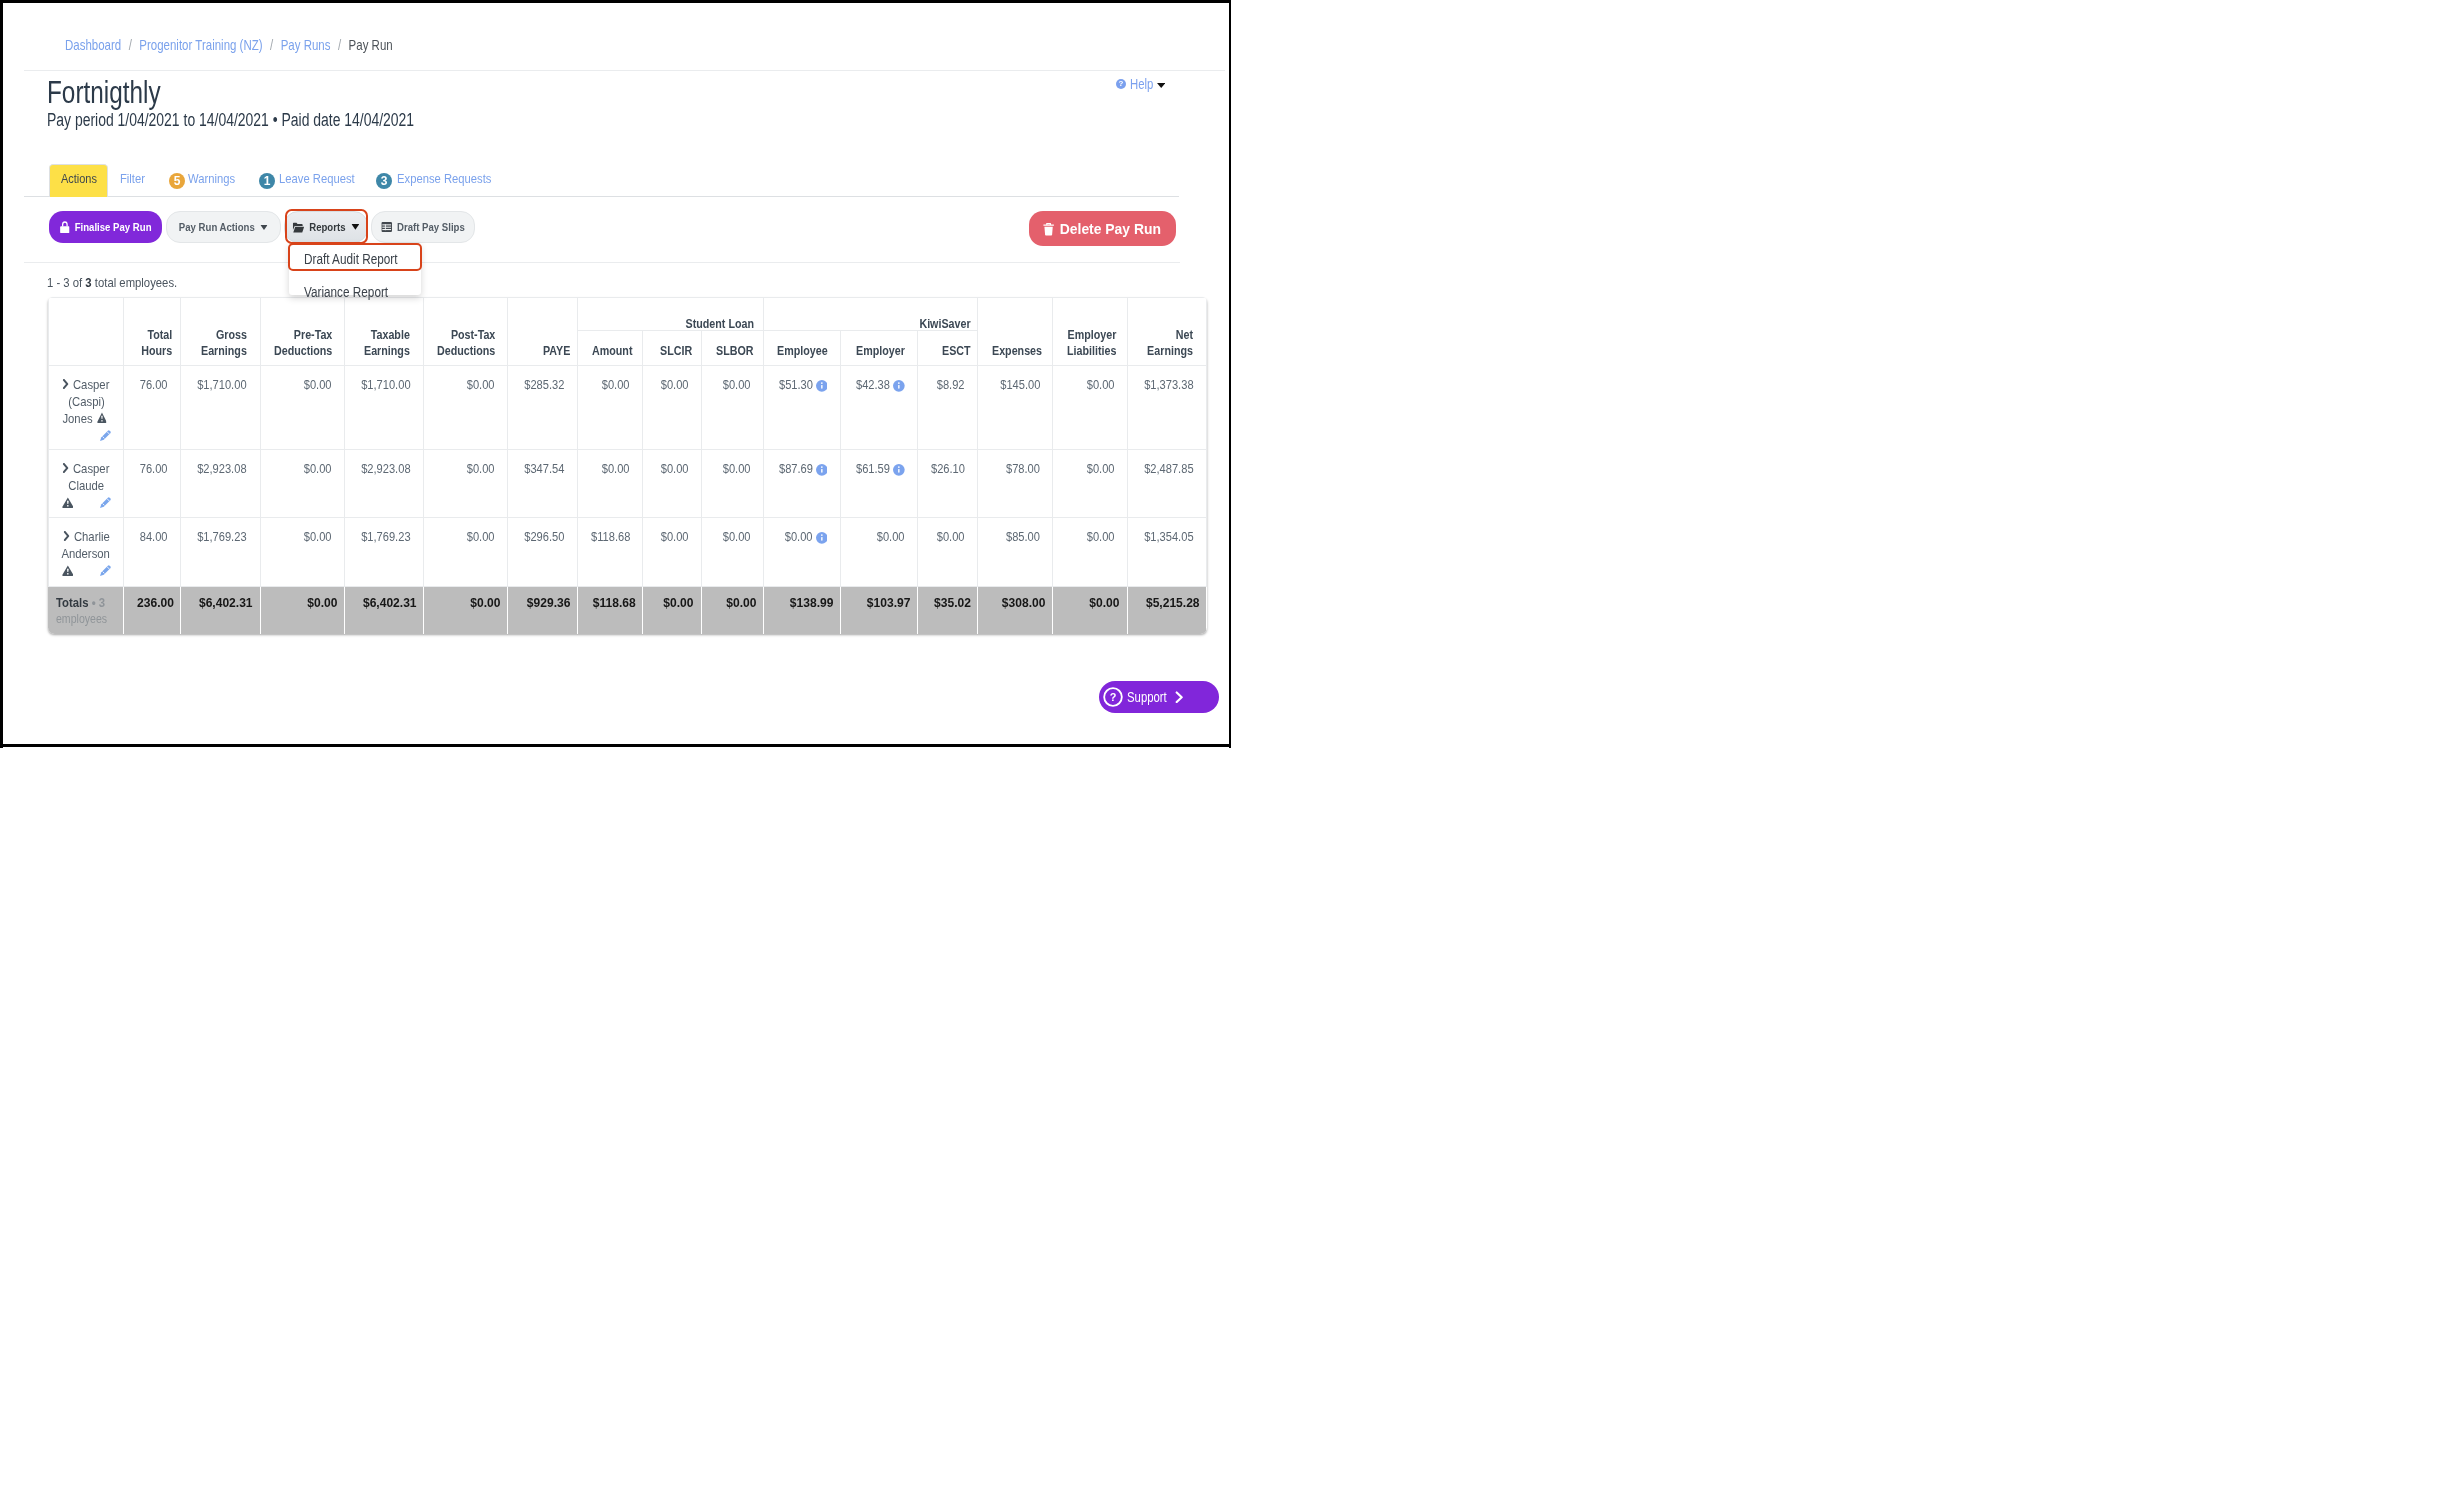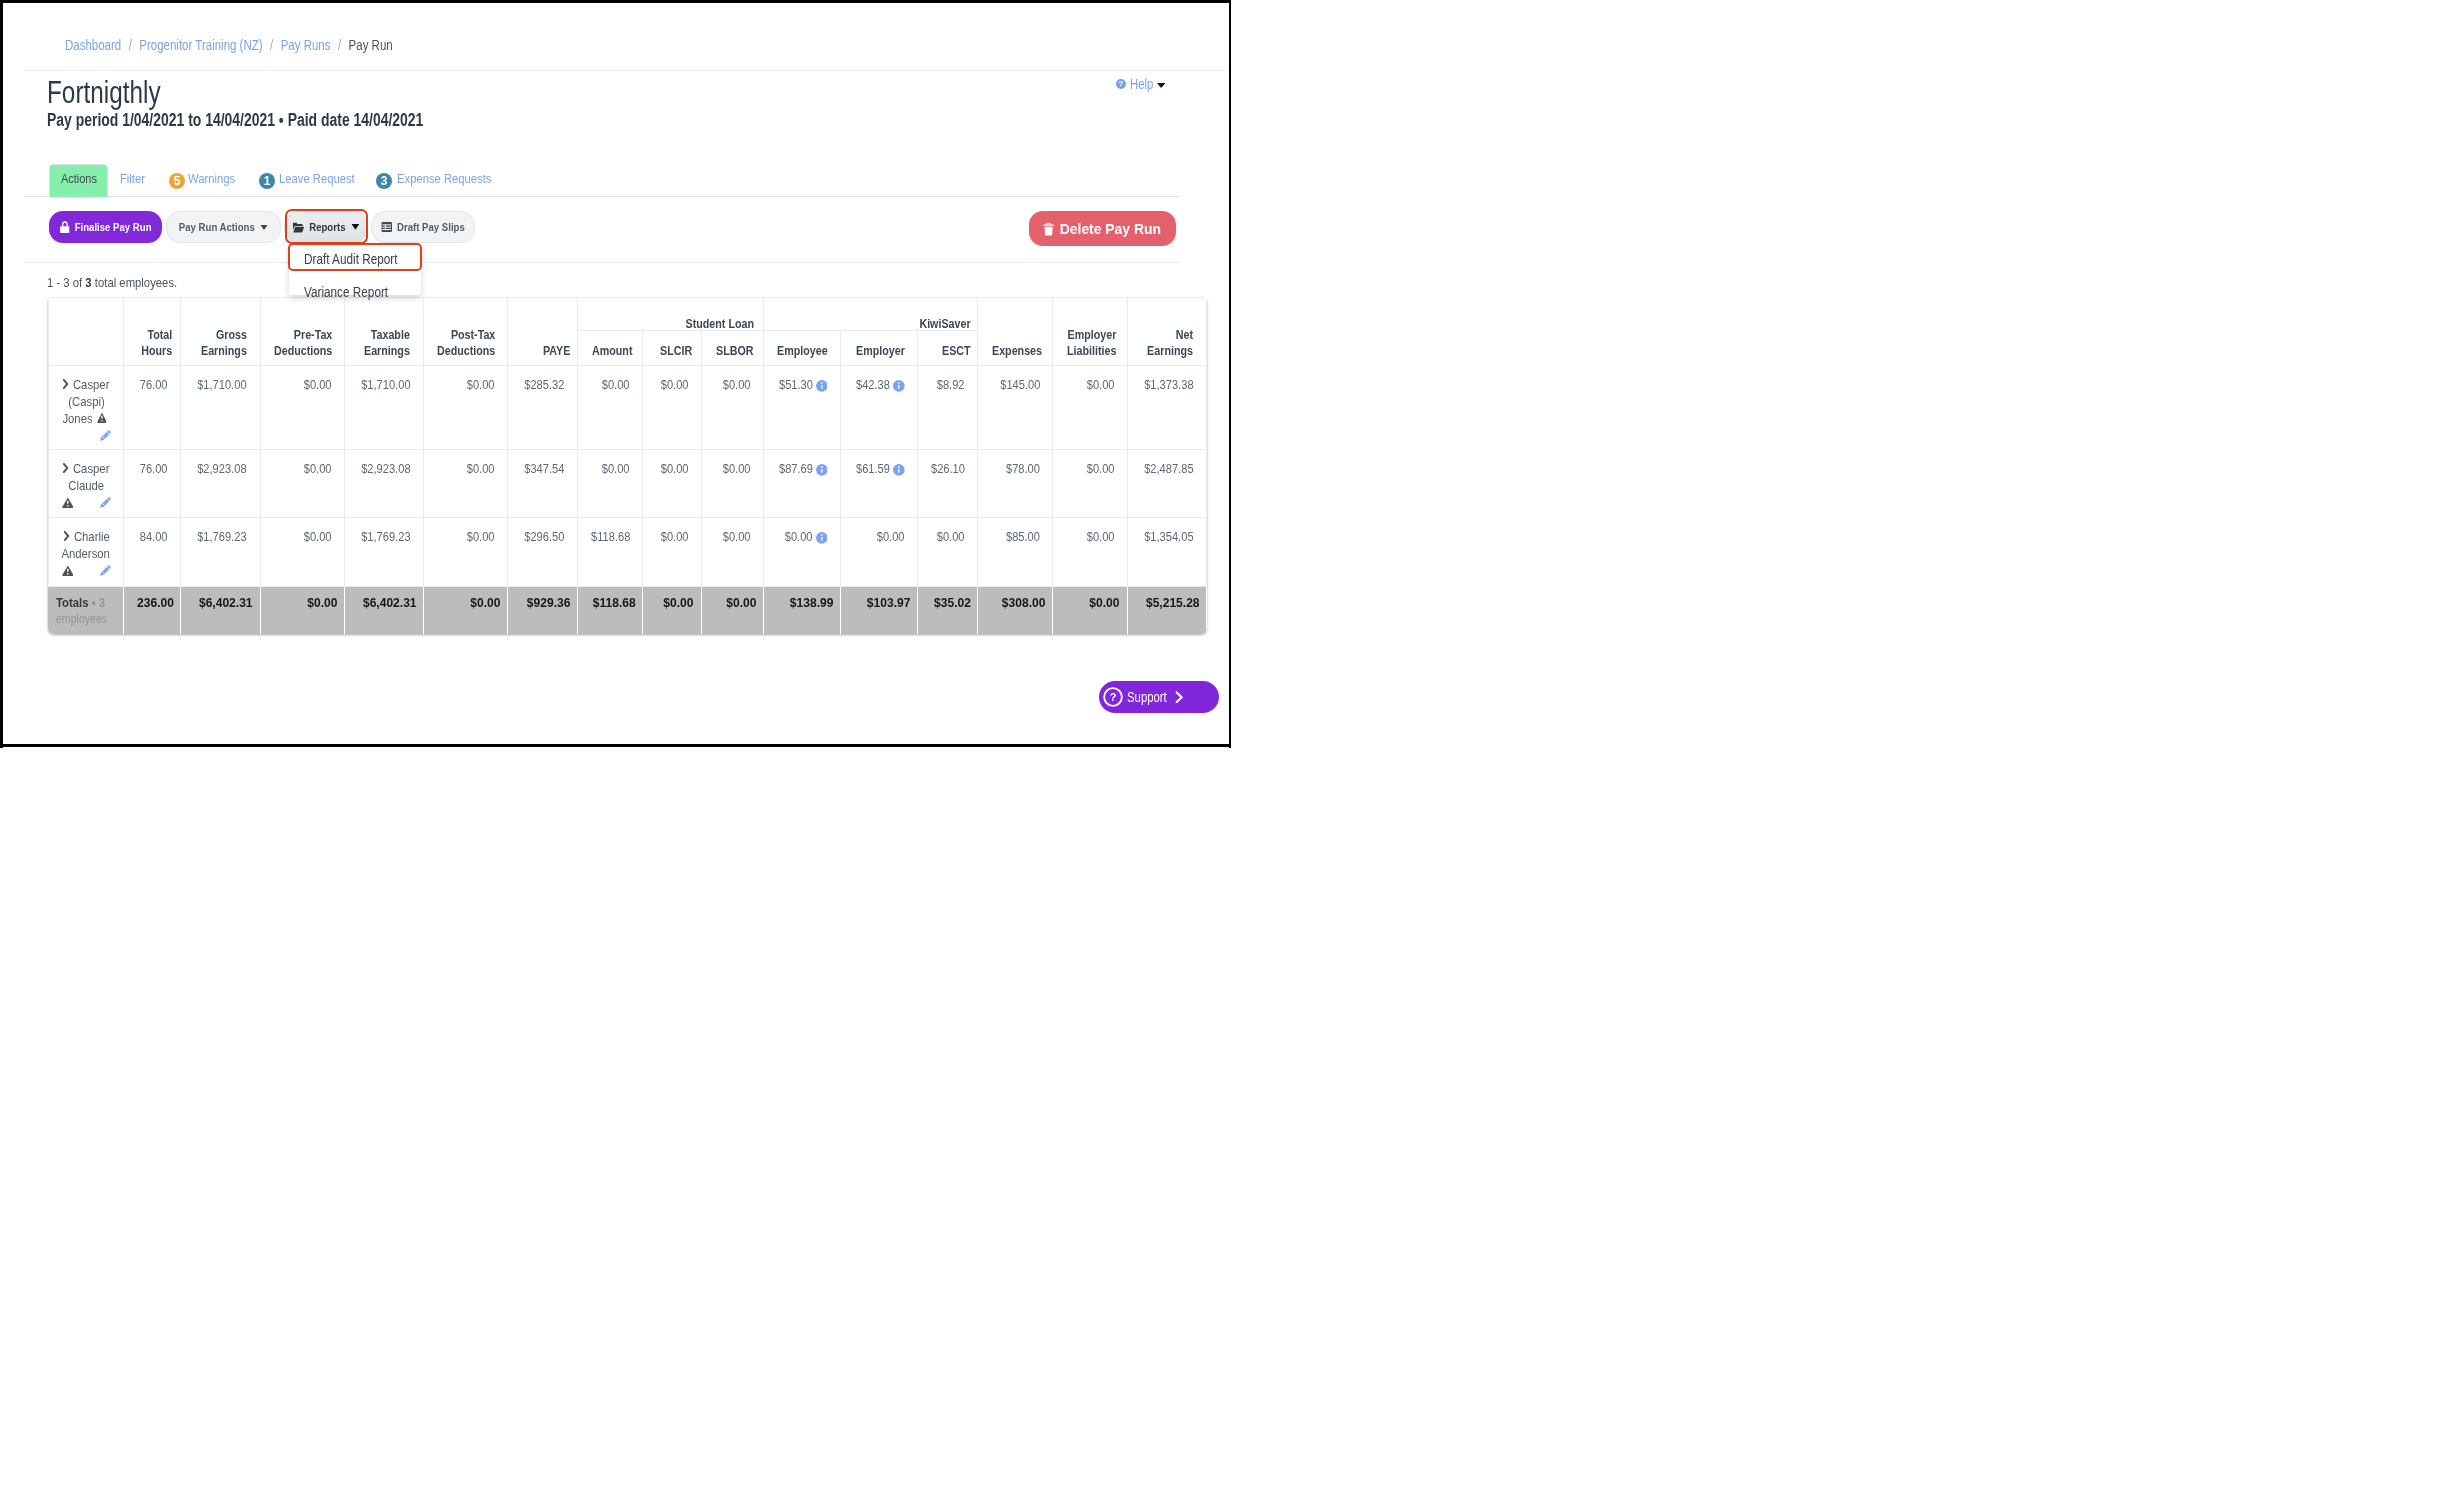--- a/index.html
+++ b/index.html
@@ -11,24 +11,24 @@
 #crumb .sx{transform:scaleX(.81)}
 #crumb .sep{color:#a3a9af;margin:0 9.2px}
 #crumb .cur{color:#4d5359}
 #help{left:1116px;top:75px;height:18.4px;display:flex;align-items:center}
 .qcirc{width:10px;height:10px;border-radius:50%;background:#7ba0ee;color:#fff;font-size:8px;font-weight:bold;text-align:center;line-height:10px;flex:none}
 #help .t{color:#7ba0ee;font-size:14.2px;margin-left:4.2px;margin-right:-2.5px}
 #help .t .sx{transform:scaleX(.8)}
 #help .car{margin-left:0;margin-top:1.7px}
 #title{left:47px;top:76px;font-size:32px;line-height:33px;font-weight:normal;color:#2c3a49}
 #title .sx{transform:scaleX(.76)}
-#subtitle{left:47px;top:109px;font-size:18px;line-height:22px;font-weight:bold;color:#2c3a49}
+#subtitle{left:47px;top:109px;font-size:18px;line-height:22px;font-weight:normal;color:#2c3a49}
 #subtitle .sx{transform:scaleX(.775)}
 #tabline{left:24px;top:196px;width:1155px;background:#dde0e3}
-#atab{left:49px;top:164px;width:59px;height:33px;background:#86efac;border:0.8px solid #dde0e3;border-bottom:none;border-radius:4.2px 4.2px 0 0;z-index:2;text-align:center;font-size:13.4px;line-height:16.7px;padding-top:5.9px;color:#3f474e}
+#atab{left:49px;top:164px;width:59px;height:33px;background:#fde047;border:0.8px solid #dde0e3;border-bottom:none;border-radius:4.2px 4.2px 0 0;z-index:2;text-align:center;font-size:13.4px;line-height:16.7px;padding-top:5.9px;color:#3f474e}
 #atab .sx{transform:scaleX(.82);transform-origin:50% 50%}
 .tlab{position:absolute;top:171px;font-size:13.4px;line-height:16.7px;color:#7ba2ec}
 .tlab .sx{transform:scaleX(.84)}
 .badge{position:absolute;top:173px;width:16.3px;height:16.3px;border-radius:50%;color:#fff;font-size:12px;font-weight:bold;text-align:center;line-height:16.3px}
 .btn{position:absolute;top:211px;height:32px;border-radius:14px;display:flex;align-items:center;justify-content:center;font-weight:bold;font-size:11.3px;white-space:nowrap}
 .btn .bx{display:flex;align-items:center;transform:scaleX(.85)}
 #bfin{left:49px;width:113px;background:#8128da;color:#fff}
 #bpra{left:166px;width:115px;background:#f1f3f4;border:0.8px solid #e3e6e8;color:#545d66}
 #brep{left:284px;width:84px;background:linear-gradient(180deg,#eceef1,#dee2e6);border:0.8px solid #d8dde1;color:#33383c}
 #bdps{left:371px;width:104px;background:#f1f3f4;border:0.8px solid #e3e6e8;color:#545d66}

